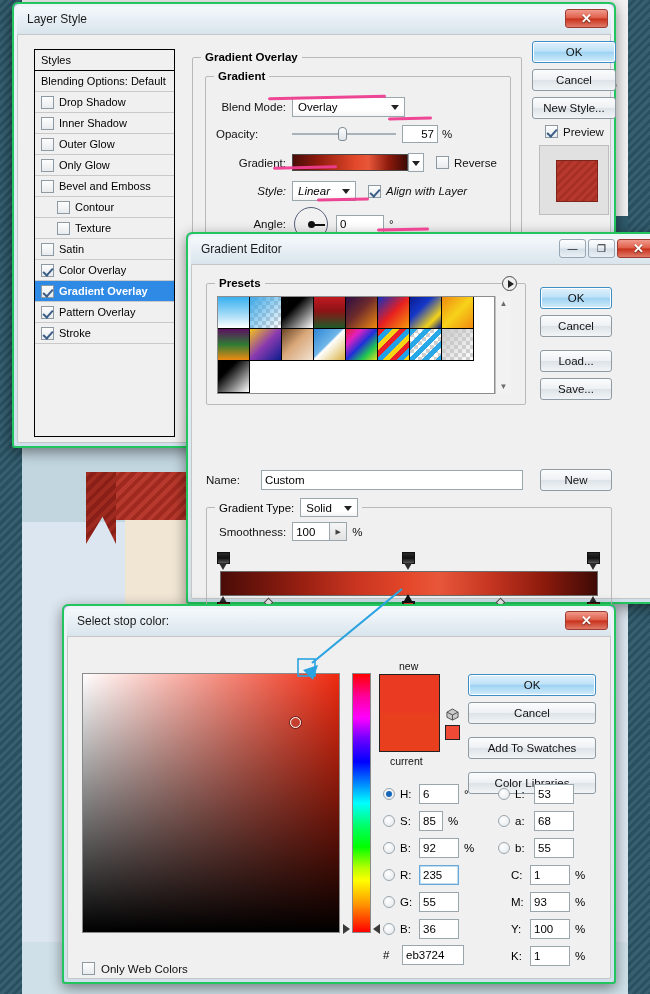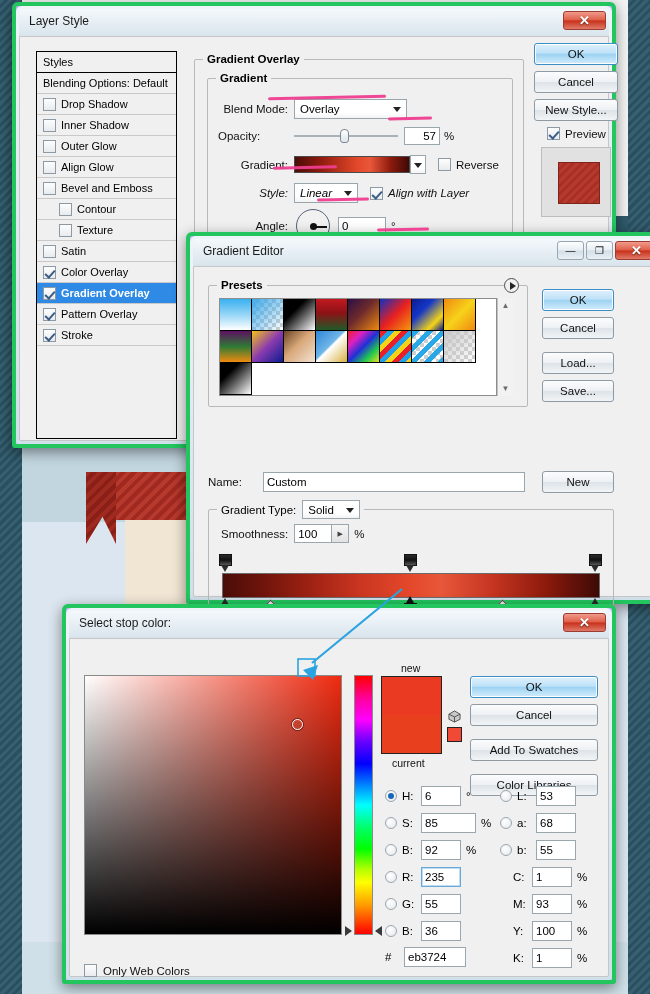--- a/index.html
+++ b/index.html
@@ -24,21 +24,21 @@
         rgba(255,255,255,0.06) 0 3px,
         rgba(0,0,0,0.06) 3px 6px),
       #2b5566;
   }
   .bg-plain { position: absolute; }
 
   
   .win {
     position: absolute;
     background: #c4b5fd;
-    border: 4px solid #22c55e;
+    border: 2px solid #22c55e;
     border-radius: 6px 6px 3px 3px;
     box-shadow: 0 4px 14px rgba(0,0,0,0.45);
   }
   .win-frame {
     position: absolute; inset: 0;
     border-radius: 6px 6px 3px 3px;
     padding: 3px;
     background: linear-gradient(180deg,#eef4f8 0%,#dfeaf2 45%,#cfe0ea 100%);
   }
   .titlebar {
@@ -390,21 +390,21 @@
             <div class="style-row">
               <span class="cb"></span>
               <span>Inner Shadow</span>
             </div>
             <div class="style-row">
               <span class="cb"></span>
               <span>Outer Glow</span>
             </div>
             <div class="style-row">
               <span class="cb"></span>
-              <span>Align Glow</span>
+              <span>Only Glow</span>
             </div>
             <div class="style-row">
               <span class="cb"></span>
               <span>Bevel and Emboss</span>
             </div>
             <div class="style-row indent">
               <span class="cb"></span>
               <span>Contour</span>
             </div>
             <div class="style-row indent">
@@ -691,21 +691,21 @@
             <span class="rb on"></span>
             <span class="cf-lbl" style="width: 14px;">H:</span>
             <div class="field" style="width: 40px; height: 20px;">
               <span>6</span>
             </div>
             <span class="cf-unit" style="min-width: 10px;">°</span>
           </div>
           <div class="cf-row" style="left: 315px; top: 174px;">
             <span class="rb"></span>
             <span class="cf-lbl" style="width: 14px;">S:</span>
-            <div class="field" style="width: 55px; height: 20px;">
+            <div class="field" style="width: 24px; height: 20px;">
               <span>85</span>
             </div>
             <span class="cf-unit" style="min-width: 10px;">%</span>
           </div>
           <div class="cf-row" style="left: 315px; top: 201px;">
             <span class="rb"></span>
             <span class="cf-lbl" style="width: 14px;">B:</span>
             <div class="field" style="width: 40px; height: 20px;">
               <span>92</span>
             </div>

